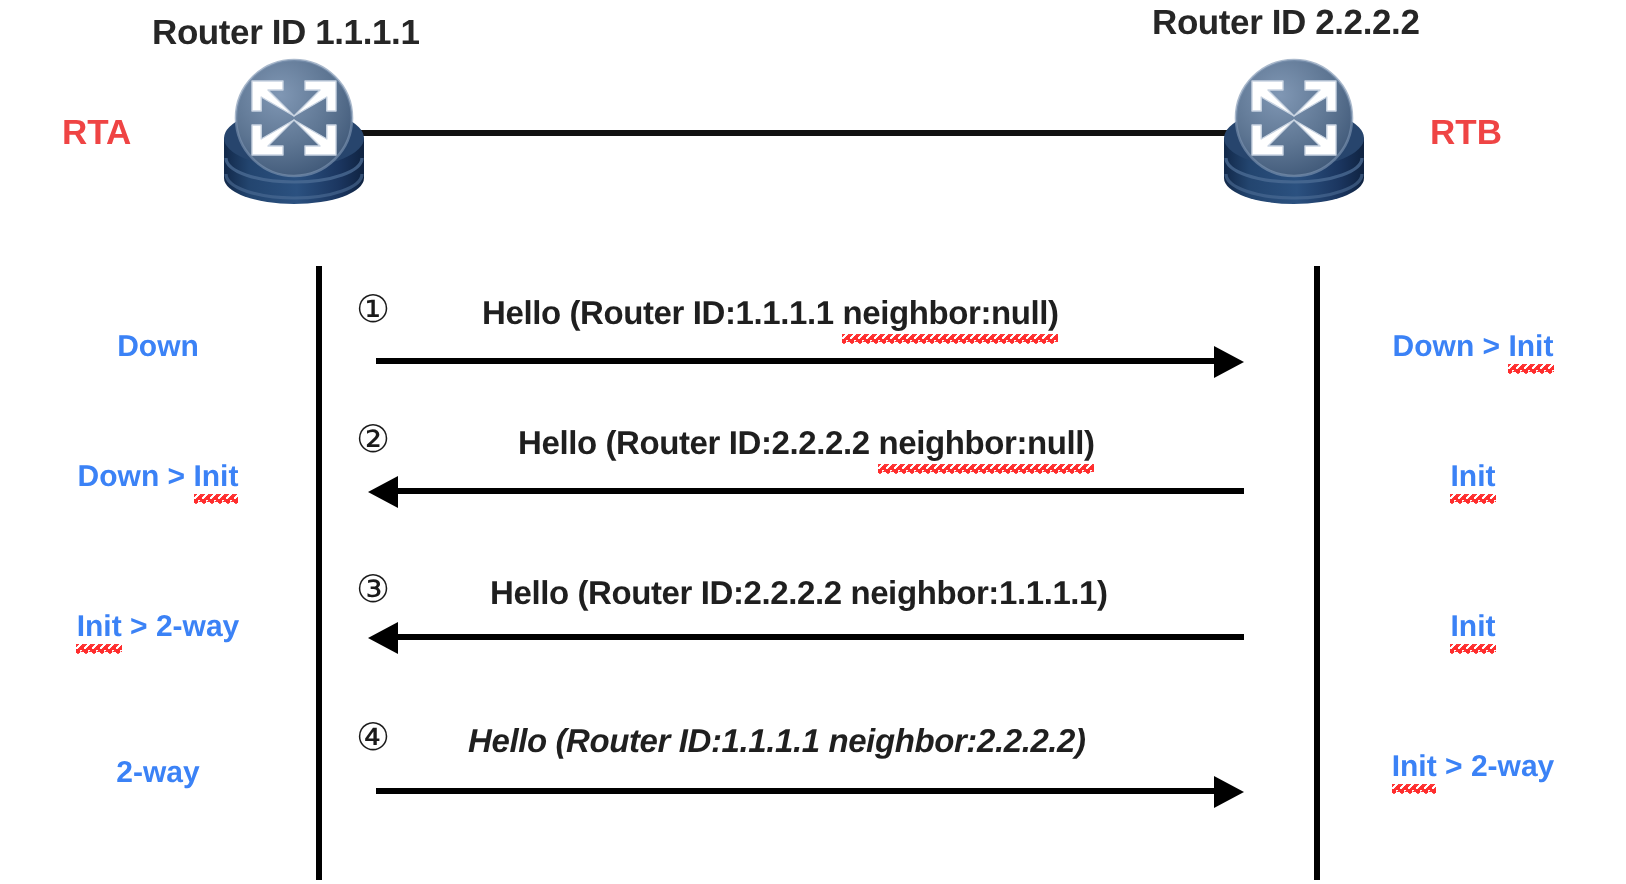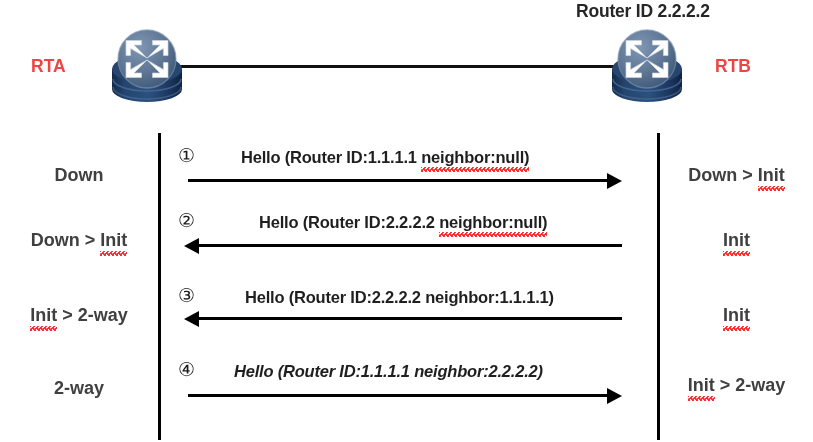--- a/index.html
+++ b/index.html
@@ -43,23 +43,23 @@
     width:3px;
     background:#000000;
   }
   .link-line{
     height:3px;
     background:#111111;
   }
 
   
   .state-label{
-    font-size:18px;
-    font-weight:700;
-    color:#404040;
+    font-size:15px;
+    font-weight:700;
+    color:#3b82f6;
     white-space:nowrap;
     text-align:center;
   }
   .msg-num{
     font-size:19px;
     font-weight:400;
     color:#1a1a1a;
     white-space:nowrap;
     line-height:1;
   }
@@ -123,20 +123,21 @@
     border-top:8px solid transparent;
     border-bottom:8px solid transparent;
     border-right:15px solid #000;
   }
 </style>
 </head>
 <body>
 
 <div id="stage">
 
+  <div class="abs router-title" style="left:76px;top:6px;">Router ID 1.1.1.1</div>
 
   <div class="abs router-title" style="left:576px;top:1px;">Router ID 2.2.2.2</div>
 
   <div class="abs router-name" style="left:31px;top:56px;">RTA</div>
 
   <div class="abs router-name" style="left:715px;top:56px;">RTB</div>
 
   <div class="abs link-line" style="left:178px;top:65px;width:448px;"></div>
 
   <div class="router-icon" style="left:108px;top:27px;">

